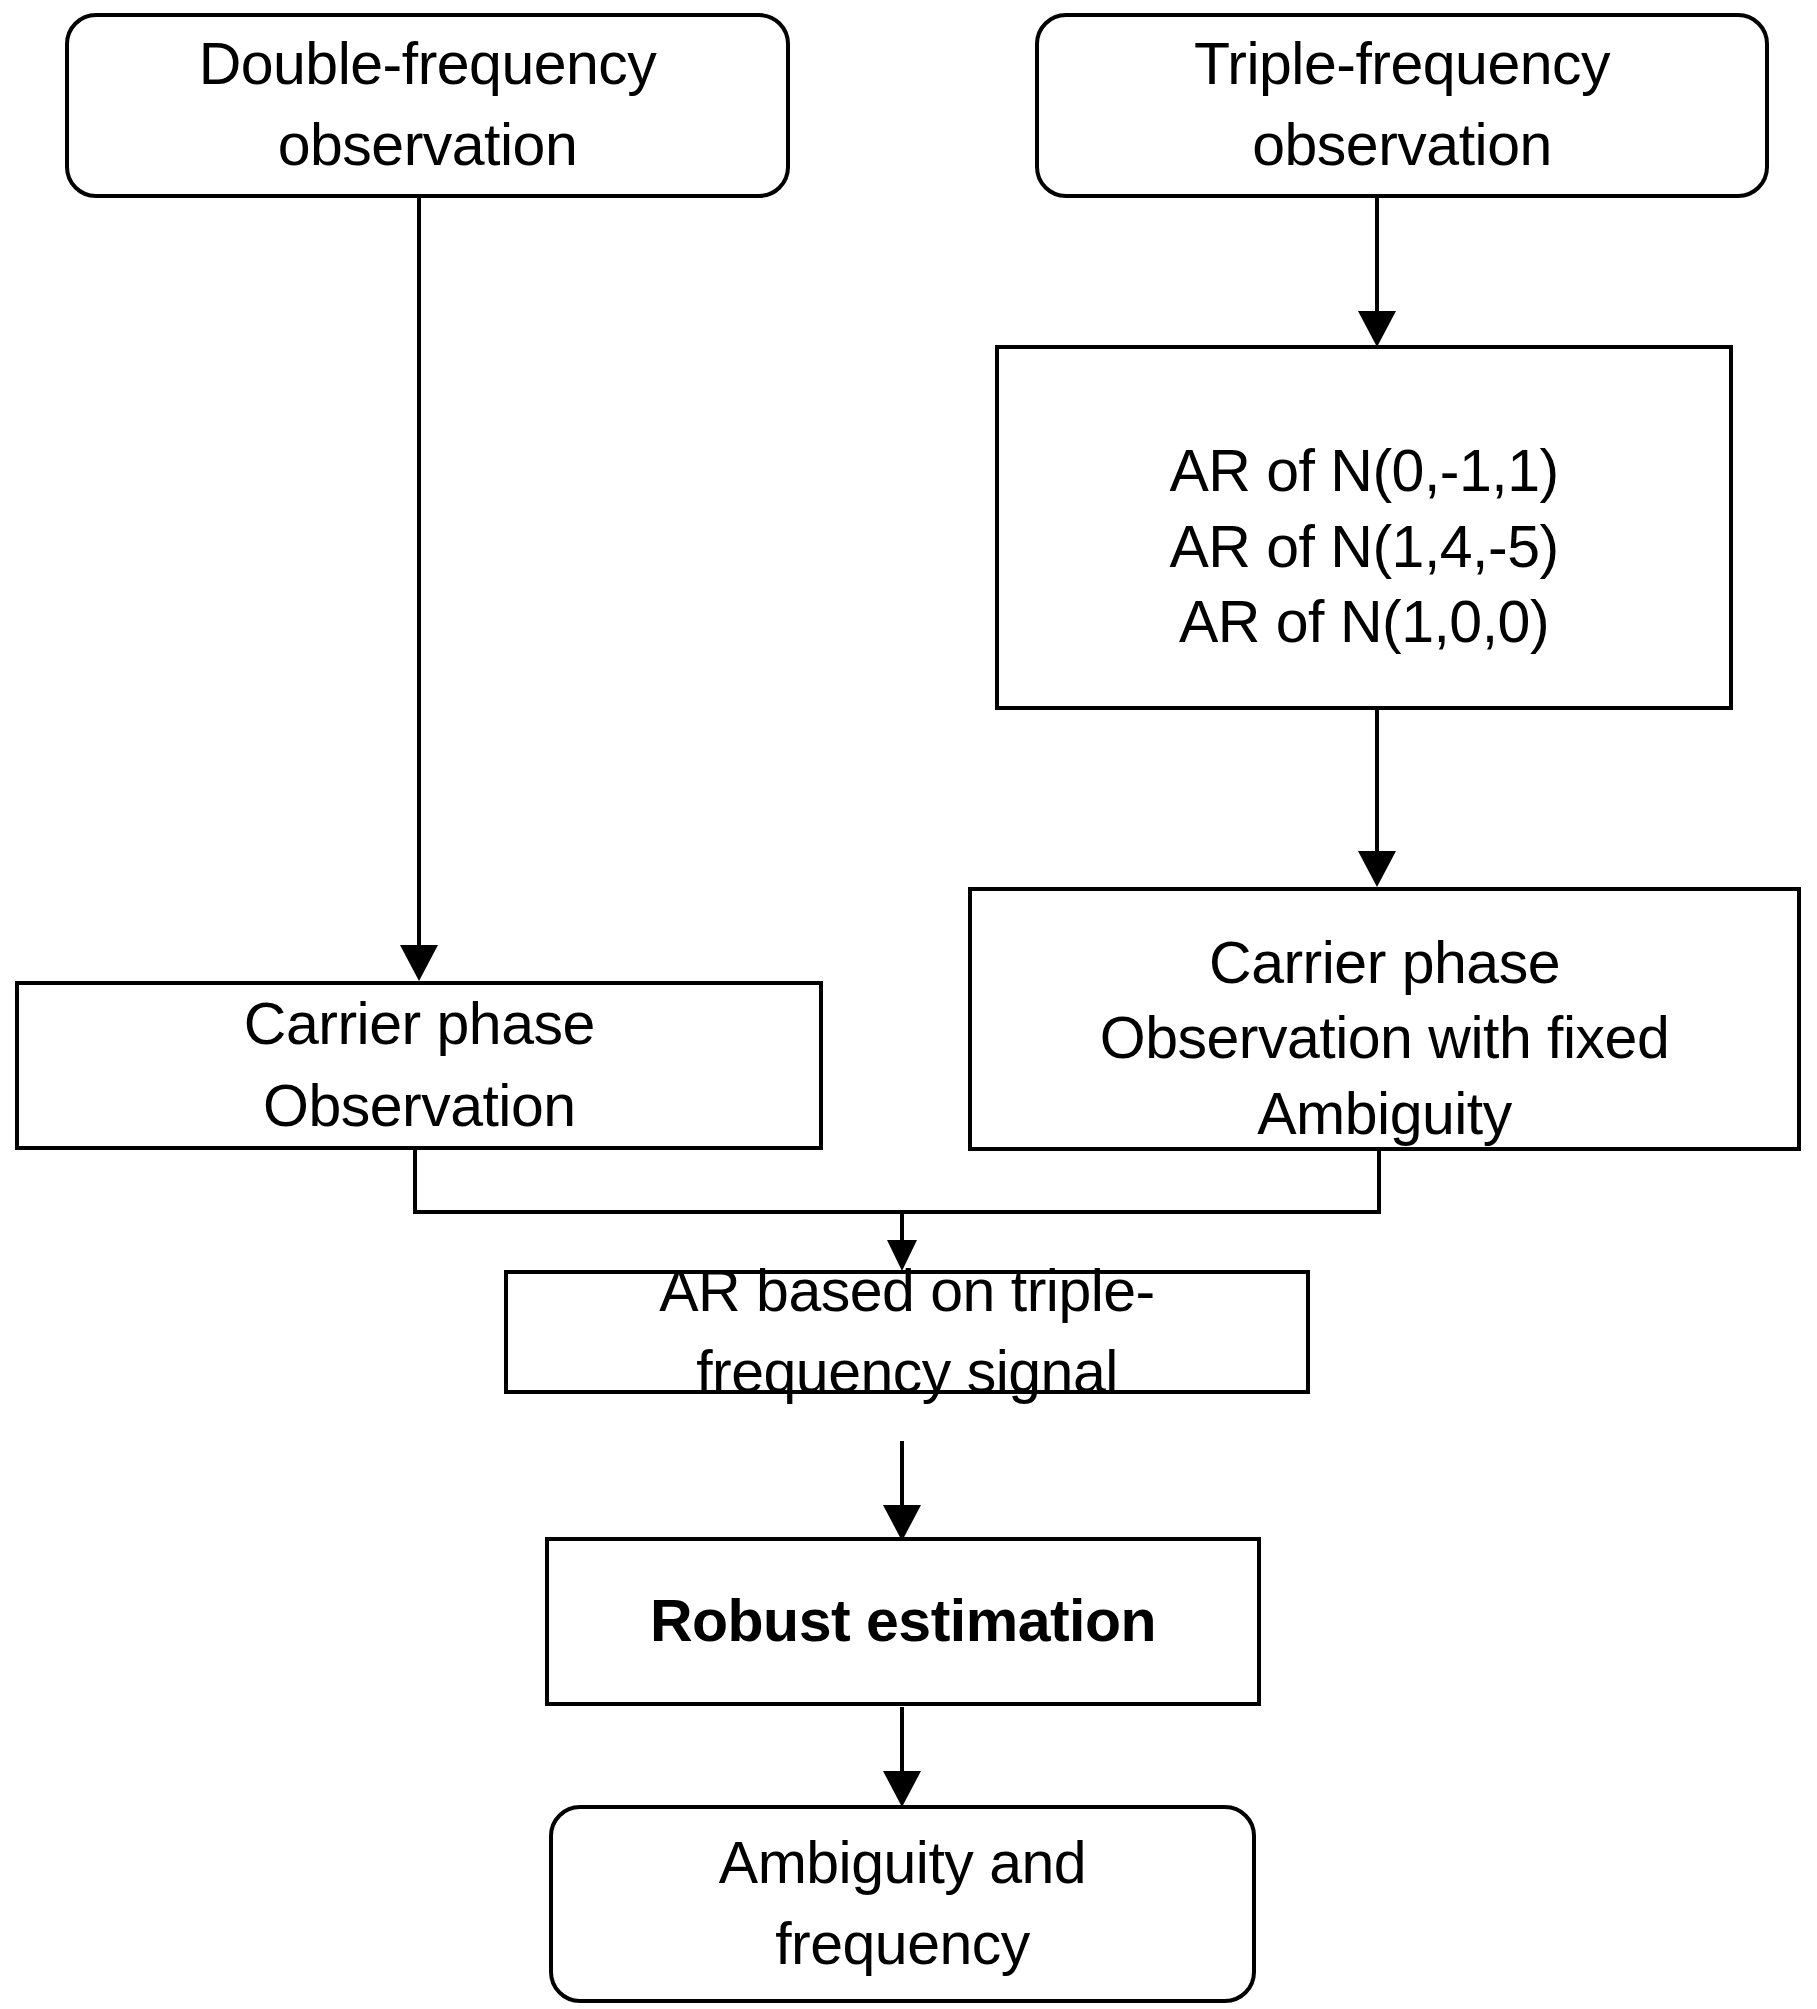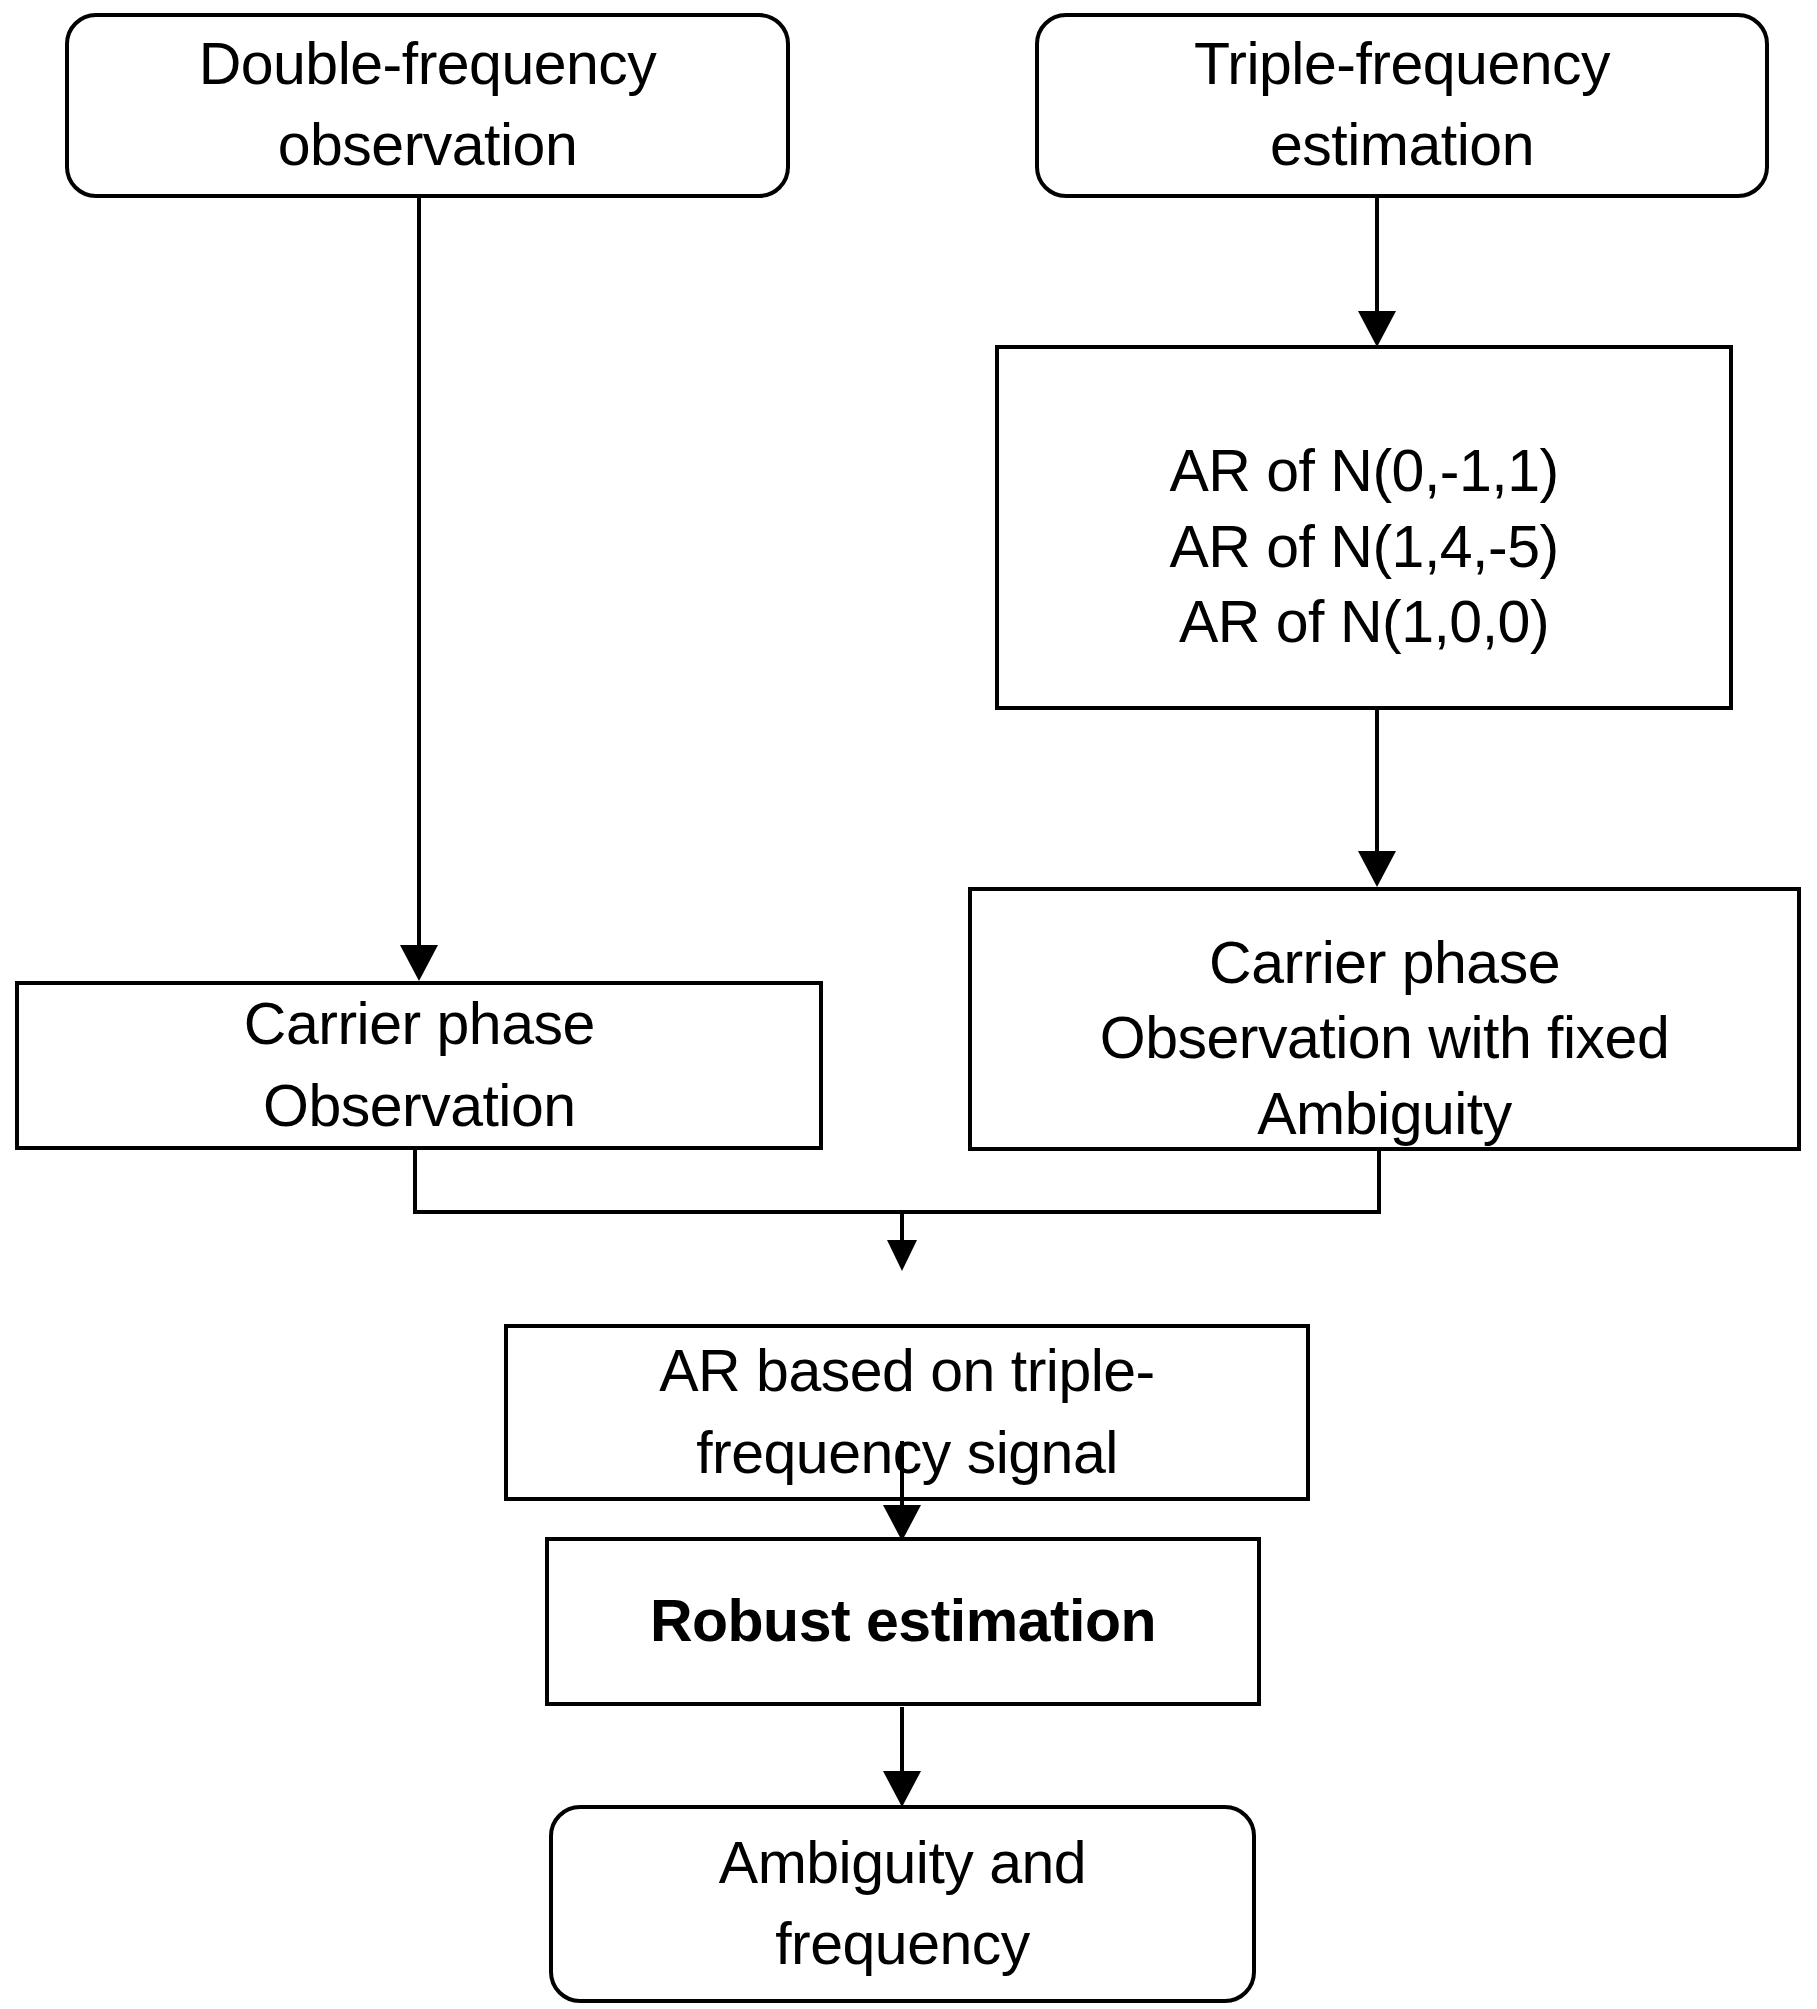--- a/index.html
+++ b/index.html
@@ -71,41 +71,41 @@
 
 <div id="canvas">
 
   <div class="node rounded" style="left:65px; top:12.6px; width:725px; height:185px;">
     <span class="label">Double-frequency
 observation</span>
   </div>
 
   <div class="node rounded" style="left:1035px; top:12.6px; width:734px; height:185px;">
     <span class="label">Triple-frequency
-estimation</span>
+observation</span>
   </div>
 
   <div class="node" style="left:995px; top:345px; width:738px; height:365px;">
     <span class="label tight">AR of N(0,-1,1)
 AR of N(1,4,-5)
 AR of N(1,0,0)</span>
   </div>
 
   <div class="node" style="left:15.3px; top:981px; width:808px; height:169px;">
     <span class="label">Carrier phase
 Observation</span>
   </div>
 
   <div class="node" style="left:968px; top:887px; width:833px; height:264px;">
     <span class="label tight">Carrier phase
 Observation with fixed
 Ambiguity</span>
   </div>
 
-  <div class="node" style="left:504px; top:1324px; width:806px; height:177px;">
+  <div class="node" style="left:504px; top:1270px; width:806px; height:124px;">
     <span class="label">AR based on triple-
 frequency signal</span>
   </div>
 
   <div class="node" style="left:545px; top:1537px; width:716px; height:169px;font-weight:bold;">
     <span class="label">Robust estimation</span>
   </div>
 
   <div class="node rounded" style="left:549px; top:1805px; width:707px; height:198px;">
     <span class="label">Ambiguity and

